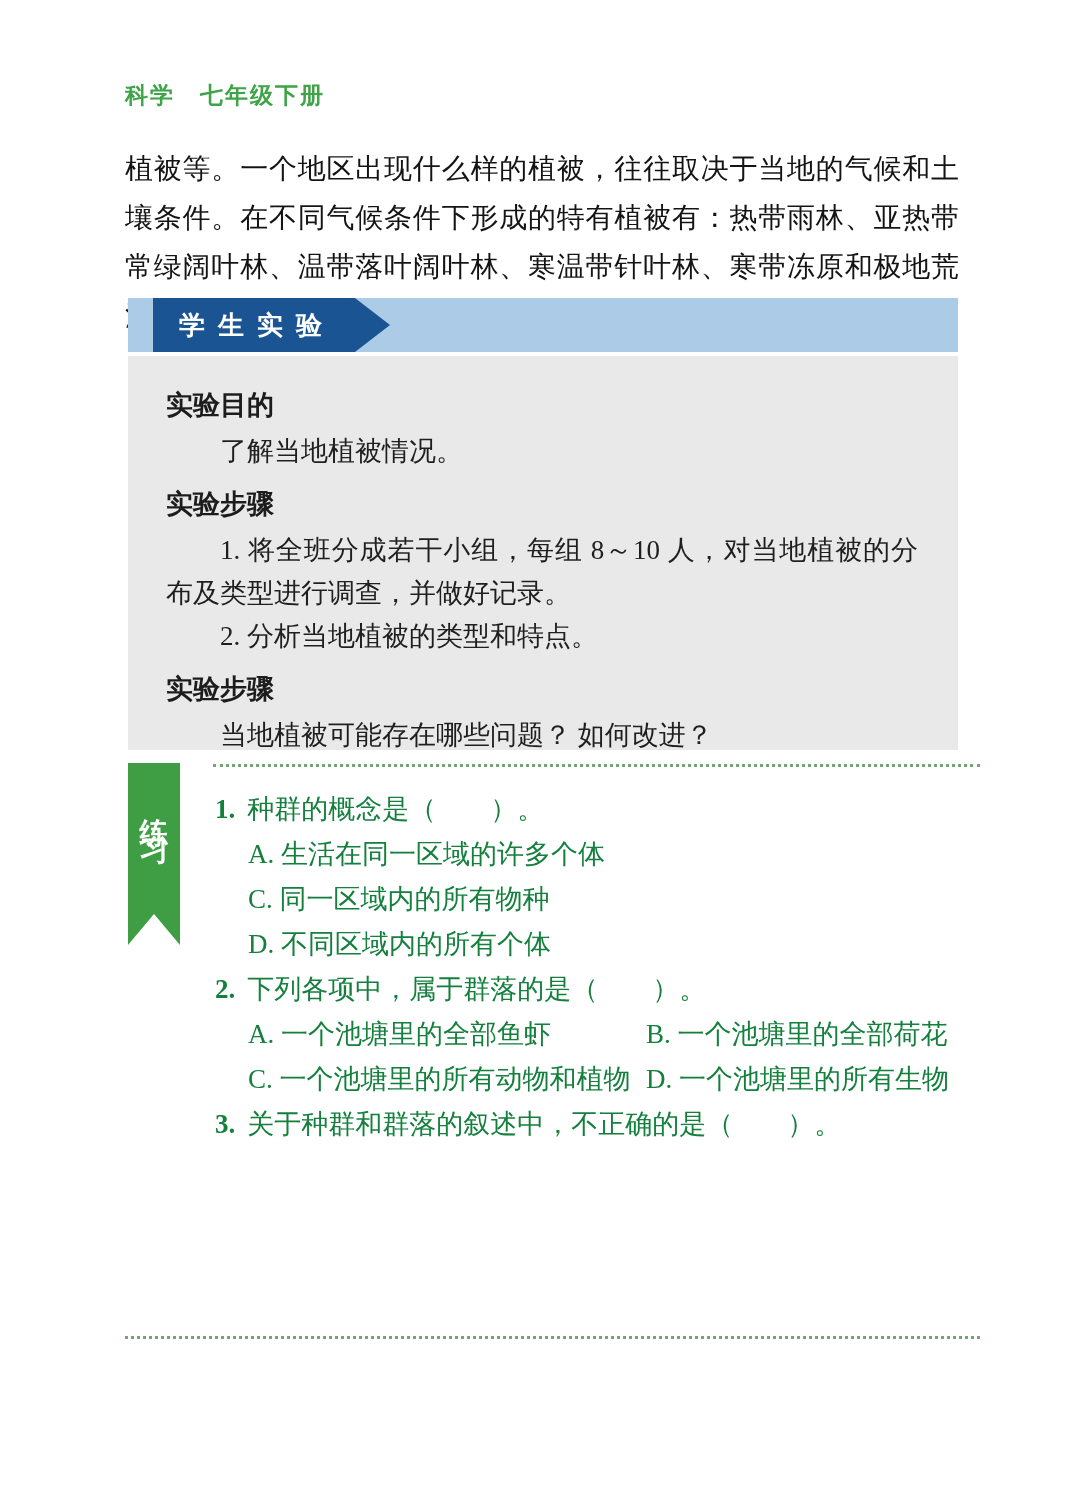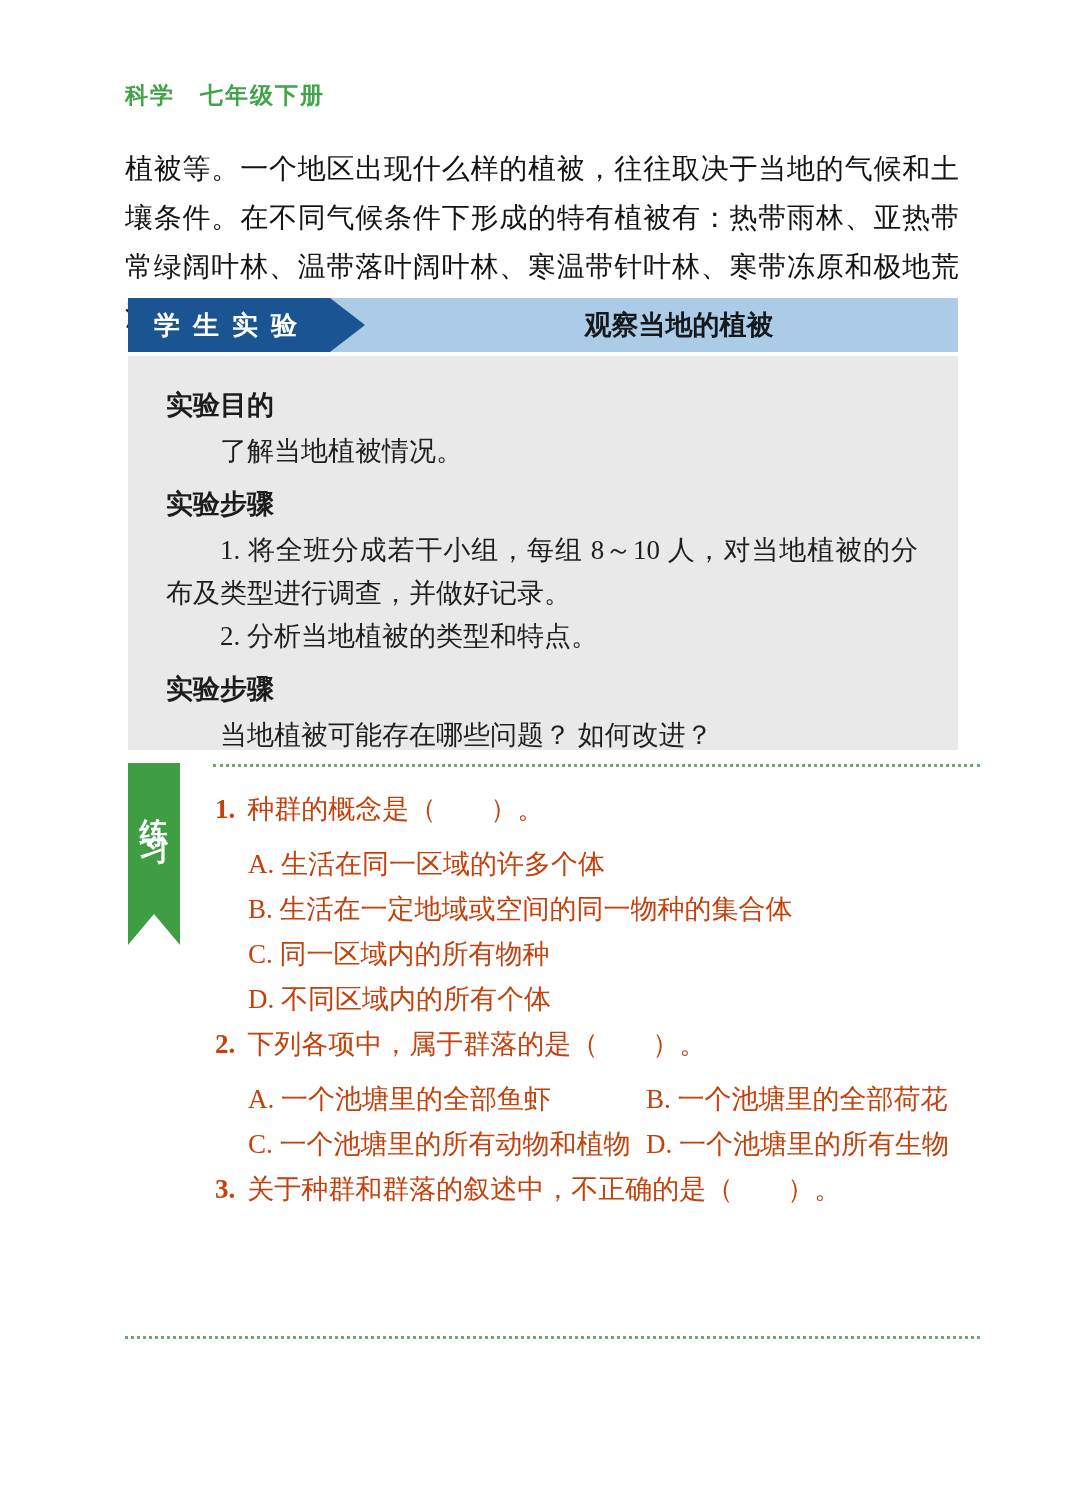--- a/index.html
+++ b/index.html
@@ -21,21 +21,21 @@
   .intro {
     position:absolute; top:144px; left:125px; width:834px;
     font-size:28px; line-height:49px;
     text-align:justify; color:#141414;
   }
   
   .exp-box { position:absolute; top:298px; left:128px; width:830px; }
   .exp-header {
     position:relative; height:54px;
     background:#abcbe7;
-    display:flex; align-items:center;
+    display:flex; align-items:center;padding-left:25px;
   }
   .exp-tag {
     position:relative; width:237px; height:54px;
     background:#1b5493;
     clip-path:polygon(0 0, 202px 0, 237px 27px, 202px 54px, 0 54px);
     display:flex; align-items:center; justify-content:center;
     padding-right:42px;
     flex:0 0 auto;
   }
   .exp-tag span {
@@ -80,25 +80,25 @@
     padding-top:32px;
   }
   .ribbon-label {
     writing-mode:vertical-rl; text-orientation:upright;
     font-family:"Liberation Sans","DejaVu Sans",sans-serif;
     font-weight:bold; font-size:29px; color:#ffffff;
     letter-spacing:22px; line-height:1;
   }
   .questions {
     position:absolute; top:787px; left:215px; width:745px;
-    font-size:27px; line-height:45px; color:#c2410c;
+    font-size:27px; line-height:45px; color:#15803d;
   }
   .q-stem { white-space:nowrap; }
   .q-num { font-weight:bold; margin-right:12px; }
-  .q-options { padding-left:33px;margin-top:10px; }
+  .q-options { padding-left:33px; }
   .q-options.two-col {
     display:grid; grid-template-columns:398px 1fr;
   }
   .q-option { text-align:left; }
   
   .page-tab {
     position:absolute; left:0; top:1385px;
     width:133px; height:123px;
     background:#76ad63;
     border-top-right-radius:50px;
@@ -116,21 +116,20 @@
 
   <div class="book-header">科学　七年级下册</div>
 
   <p class="intro">植被等。一个地区出现什么样的植被，往往取决于当地的气候和土壤条件。在不同气候条件下形成的特有植被有：热带雨林、亚热带常绿阔叶林、温带落叶阔叶林、寒温带针叶林、寒带冻原和极地荒漠植被等。</p>
 
   <div class="exp-box">
     <div class="exp-header">
       <div class="exp-tag">
         <span>学生实验</span>
       </div>
-      <div class="exp-title">观察当地的植被</div>
     </div>
     <div class="exp-body">
       <div class="exp-section">
         <div class="exp-heading">实验目的</div>
         <p class="exp-para">了解当地植被情况。</p>
       </div>
       <div class="exp-section">
         <div class="exp-heading">实验步骤</div>
         <p class="exp-para">1. 将全班分成若干小组，每组 8～10 人，对当地植被的分布及类型进行调查，并做好记录。</p>
         <p class="exp-para">2. 分析当地植被的类型和特点。</p>
@@ -149,21 +148,20 @@
   </div>
 
   <div class="questions">
 
     <div class="question">
       <div class="q-stem">
         <span class="q-num">1.</span><span>种群的概念是（　　）。</span>
       </div>
       <div class="q-options">
         <div class="q-option">A. 生活在同一区域的许多个体</div>
-        <div class="q-option">B. 生活在一定地域或空间的同一物种的集合体</div>
         <div class="q-option">C. 同一区域内的所有物种</div>
         <div class="q-option">D. 不同区域内的所有个体</div>
       </div>
     </div>
 
     <div class="question">
       <div class="q-stem">
         <span class="q-num">2.</span><span>下列各项中，属于群落的是（　　）。</span>
       </div>
       <div class="q-options two-col">

